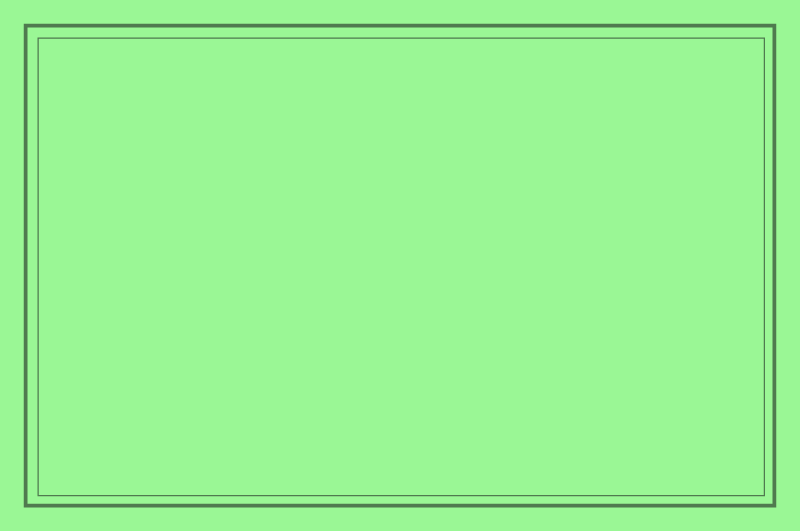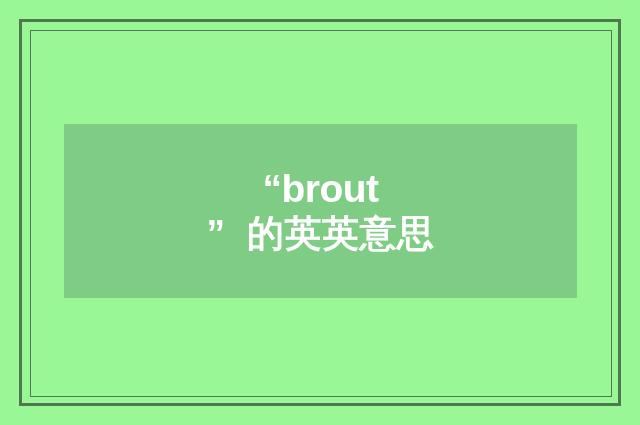--- a/index.html
+++ b/index.html
@@ -89,20 +89,14 @@
   }
 </style>
 </head>
 <body>
 
 <div class="canvas">
 
   <div class="frame-outer"></div>
   <div class="frame-inner"></div>
 
-  <div class="panel">
-    <div class="title-block">
-      <span class="title-line title-line-1">“brout</span>
-      <span class="title-line title-line-2">”  的英英意思</span>
-    </div>
-  </div>
 
 </div>
 
 </body></html>

